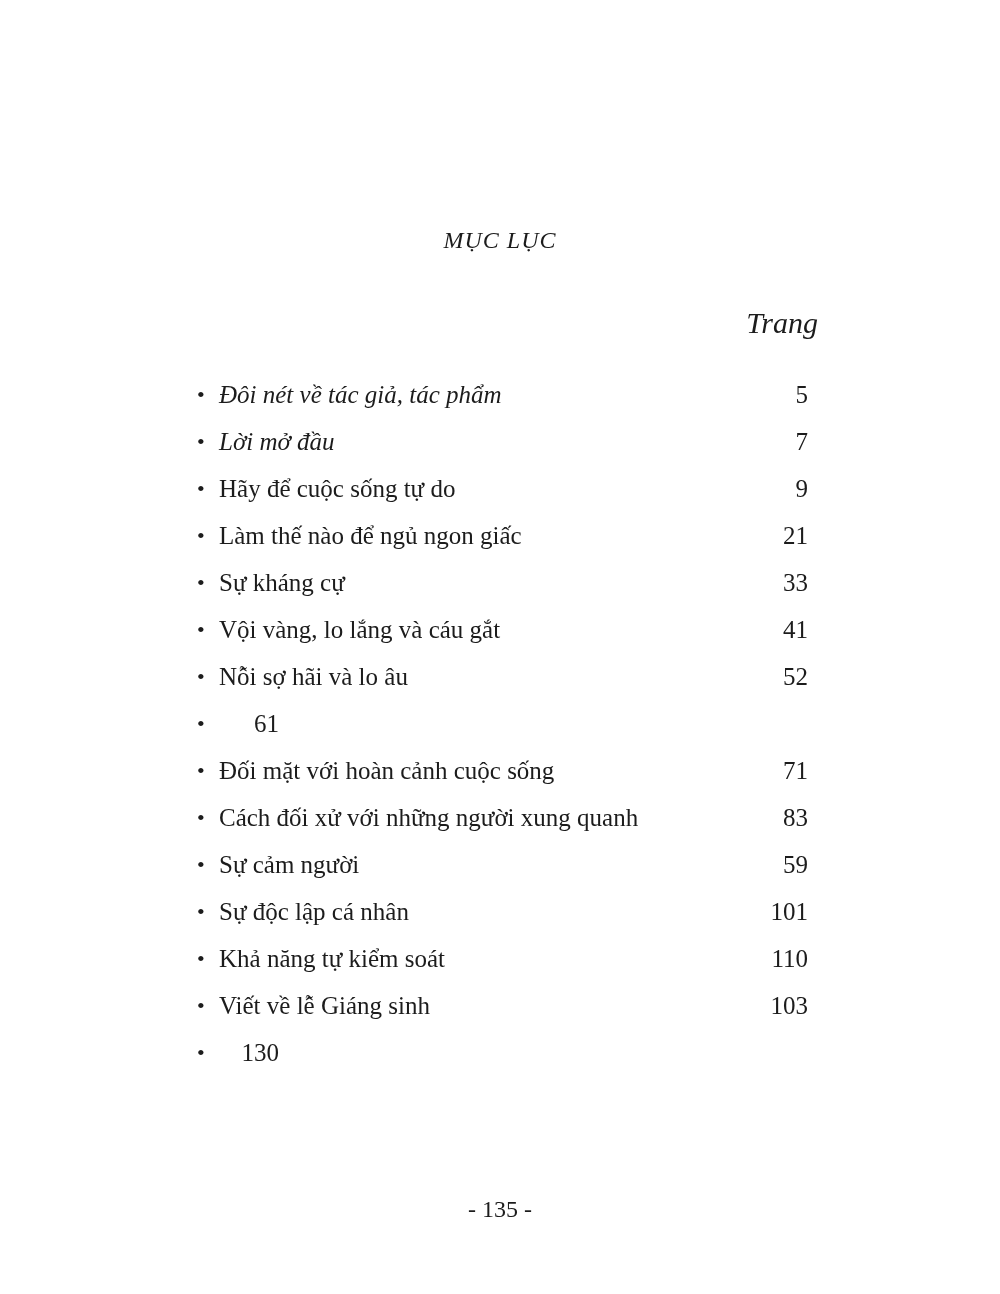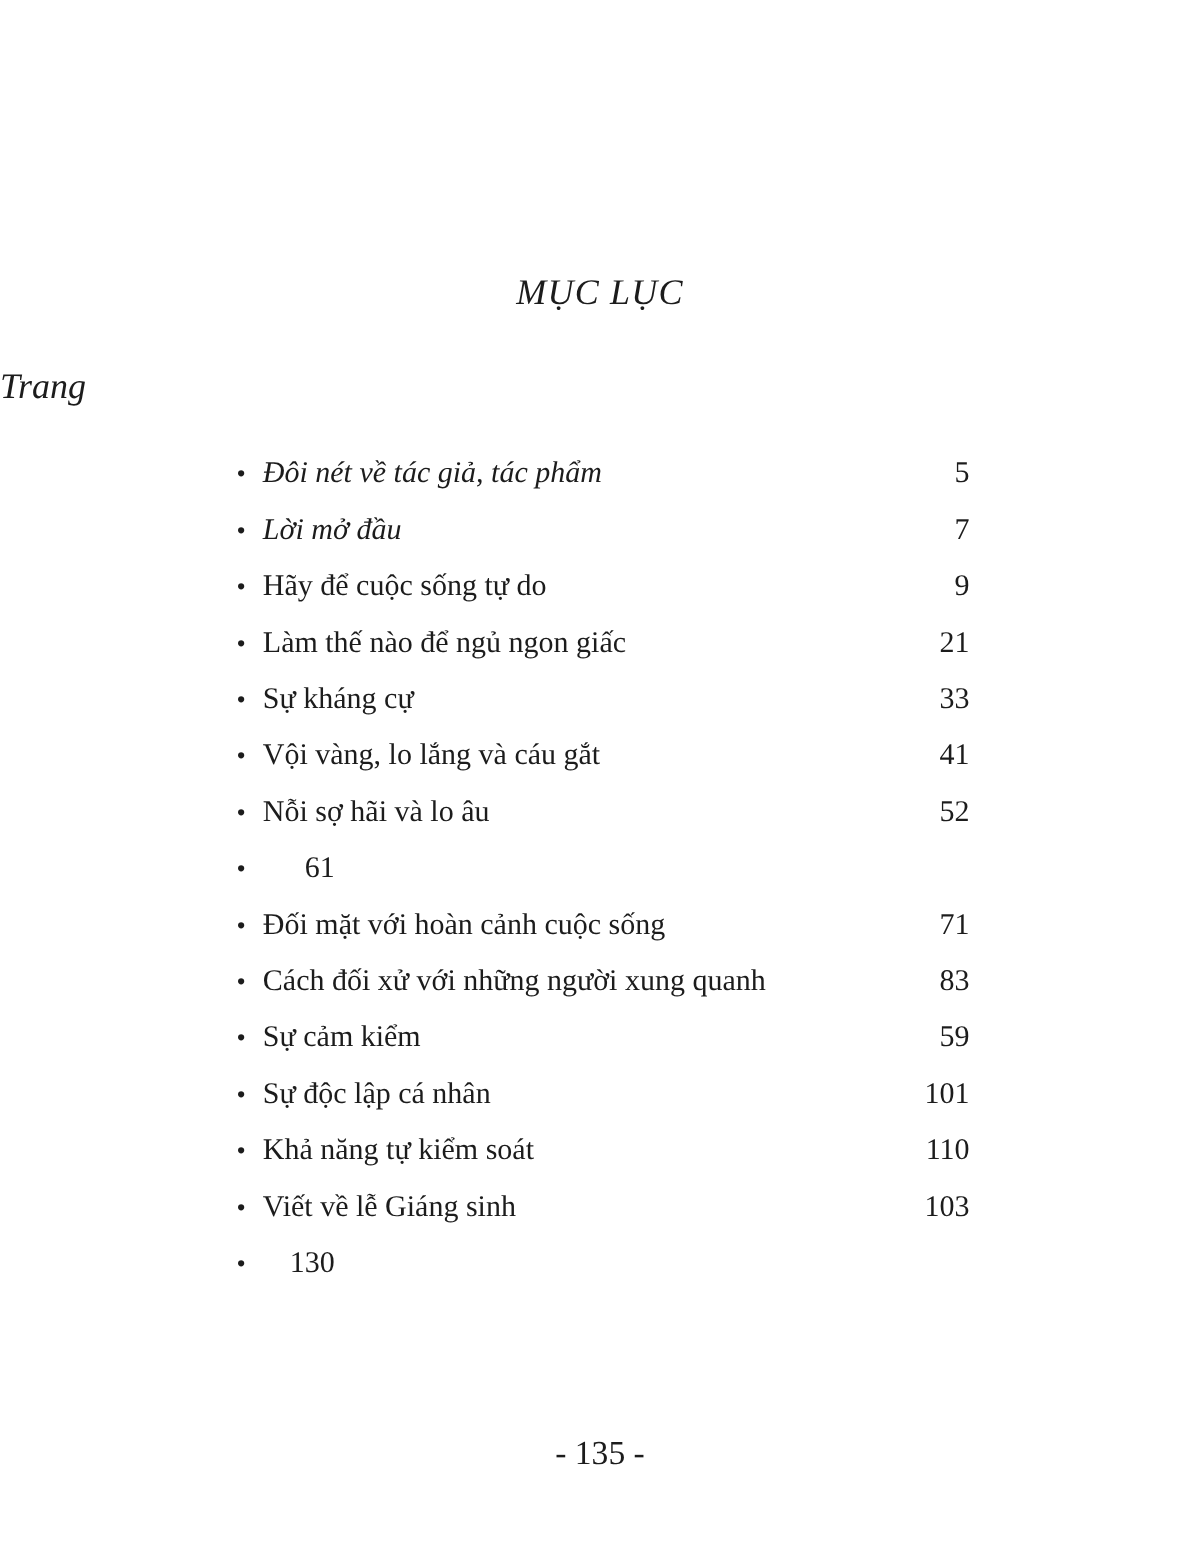--- a/index.html
+++ b/index.html
@@ -13,29 +13,30 @@
     font-family: "Liberation Serif", "DejaVu Serif", serif;
     overflow: hidden;
   }
   .doc-title {
     position: absolute;
     top: 227px;
     left: 0;
     width: 1000px;
     text-align: center;
     font-style: italic;
-    font-size: 30px;
+    font-size: 24px;
     letter-spacing: 1px;
     color: #1c1c1c;
   }
   .column-header {
     position: absolute;
     top: 306px;
     left: 0;
     width: 818px;
+    text-align: right;
     font-style: italic;
     font-size: 30px;
     color: #1c1c1c;
   }
   .toc {
     position: absolute;
     top: 371px;
     left: 197px;
     width: 611px;
   }
@@ -61,21 +62,21 @@
     flex: 0 0 auto;
     text-align: right;
     min-width: 60px;
   }
   .footer {
     position: absolute;
     top: 1196px;
     left: 0;
     width: 1000px;
     text-align: center;
-    font-size: 28px;
+    font-size: 24px;
     color: #1c1c1c;
   }
 </style>
 </head>
 <body>
 
 <div class="page">
 
   <div class="doc-title">MỤC LỤC</div>
 
@@ -137,21 +138,21 @@
     </div>
 
     <div class="toc-row">
       <span class="bullet">•</span>
       <span class="title">Cách đối xử với những người xung quanh</span>
       <span class="page-num">83</span>
     </div>
 
     <div class="toc-row">
       <span class="bullet">•</span>
-      <span class="title">Sự cảm kiểm</span>
+      <span class="title">Sự cảm người</span>
       <span class="page-num">59</span>
     </div>
 
     <div class="toc-row">
       <span class="bullet">•</span>
       <span class="title">Sự độc lập cá nhân</span>
       <span class="page-num">101</span>
     </div>
 
     <div class="toc-row">

